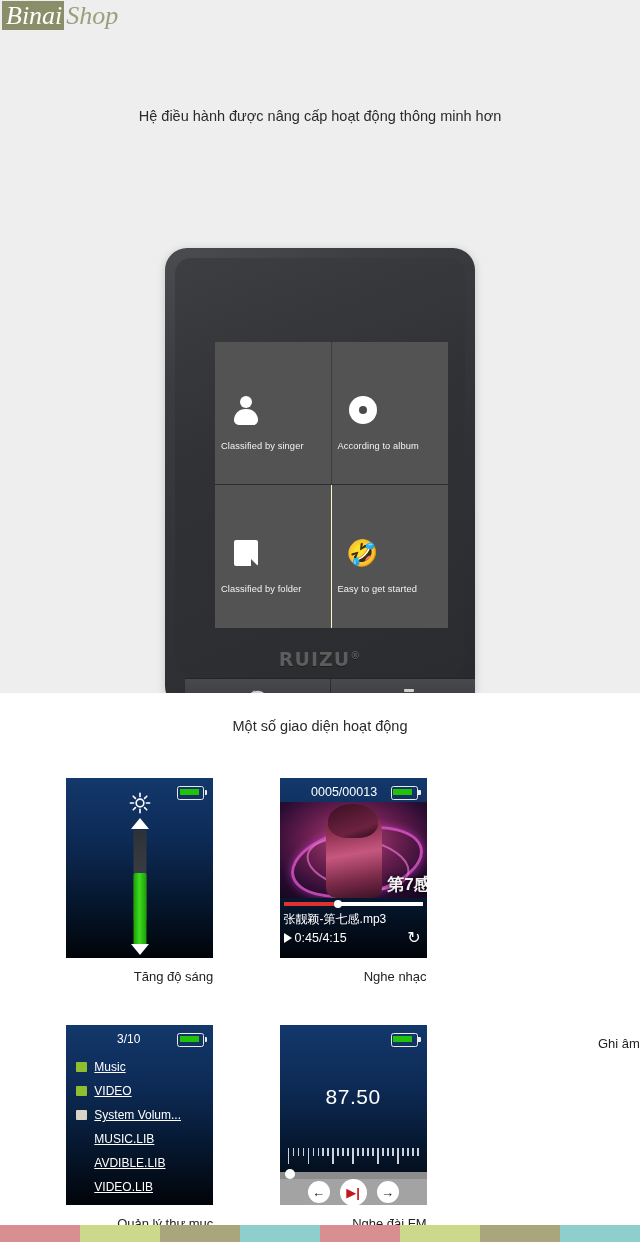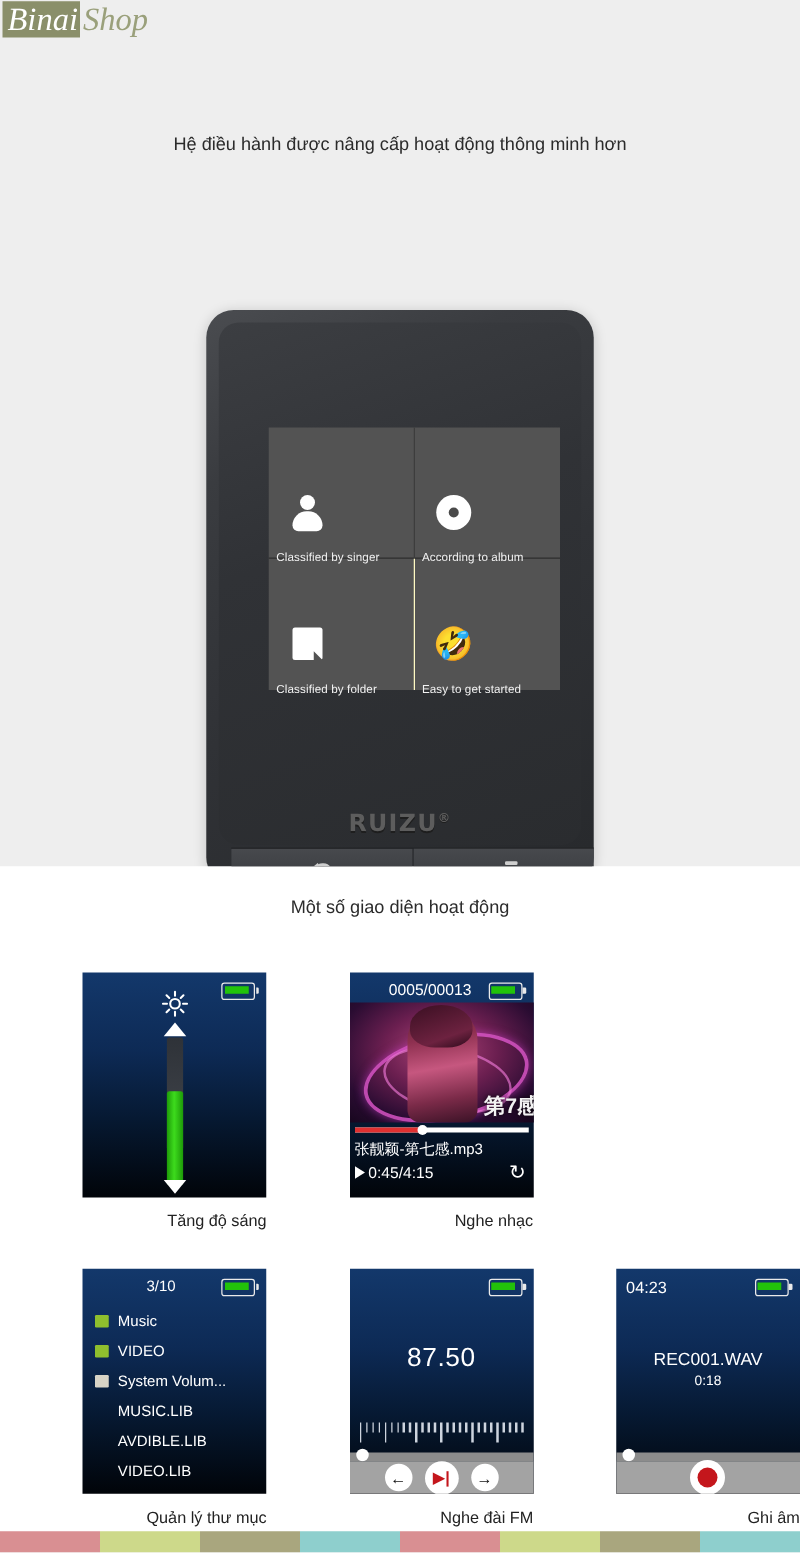--- a/index.html
+++ b/index.html
@@ -37,21 +37,21 @@
     background:linear-gradient(150deg,#4a4c50 0%,#3a3c40 22%,#303236 55%,#27292c 100%);
     border-radius:22px;
     box-shadow:0 2px 10px rgba(0,0,0,.18);
   }
   .device-inner{
     position:absolute;left:10px;top:10px;width:290px;height:418px;
     background:linear-gradient(160deg,#3c3e42 0%,#303236 40%,#2a2c2f 100%);
     border-radius:16px;
   }
   .screen{
-    position:absolute;left:40px;top:84px;width:233px;height:210px;
+    position:absolute;left:40px;top:84px;width:233px;height:286px;
     background:#535353;
   }
   .tile-grid{
     position:absolute;left:0;top:0;width:100%;height:100%;
     display:grid;grid-template-columns:1fr 1fr;grid-template-rows:1fr 1fr;
   }
   .tile{position:relative;}
   .tile.b1{border-right:1px solid #3d3d3d;border-bottom:1px solid #2e2e2e;}
   .tile.b2{border-bottom:1px solid #2e2e2e;}
   .tile.b3{border-right:1px solid #fef9c3;}
@@ -152,21 +152,21 @@
   .mplay{display:inline-block;width:0;height:0;border-left:8px solid #fff;border-top:5px solid transparent;border-bottom:5px solid transparent;vertical-align:-1px;margin-right:3px;}
   .mloop{position:absolute;right:6px;top:150px;font-size:16px;}
 
   
   .rate-label{position:absolute;left:0;top:12px;width:147px;text-align:center;font-size:14px;}
   .rate-dots{position:absolute;left:0;top:90px;width:147px;text-align:center;font-size:11px;letter-spacing:4px;color:#cfcfcf;}
 
   
   .fm-top{position:absolute;left:0;top:7px;width:147px;text-align:center;font-size:12px;padding-right:22px;box-sizing:border-box;}
   .fm-list{position:absolute;left:10px;top:30px;width:132px;}
-  .fm-item{display:flex;align-items:center;height:24px;font-size:12px;white-space:nowrap;}
+  .fm-item{display:flex;align-items:center;height:24px;font-size:12px;white-space:nowrap;text-decoration:underline;}
   .fm-ico{width:11px;height:10px;margin-right:7px;flex:0 0 auto;border-radius:1px;}
   .fm-ico.g{background:#8fbf2e;}
   .fm-ico.w{background:#d8d4c6;}
   .fm-ico.none{background:transparent;}
 
   
   .fmfreq{position:absolute;left:0;top:60px;width:147px;text-align:center;font-size:21px;letter-spacing:.5px;}
   .fmscale{position:absolute;left:8px;top:123px;width:131px;height:17px;display:flex;align-items:flex-start;justify-content:space-between;}
   .fmscale i{display:block;width:1.4px;background:#cdd4de;height:8px;}
   .fmscale i.tall{height:16px;}
@@ -312,21 +312,21 @@
         <div class="mtitle">张靓颖-第七感.mp3</div>
         <div class="mtime"><span class="mplay"></span><span>0:45/4:15</span></div>
         <div class="mloop">↻</div>
       </div>
       <div class="caption">Nghe nhạc</div>
     </div>
 
 
   </div>
 
-  <div class="srow" style="margin-top:31px">
+  <div class="srow" style="margin-top:41px">
 
     <div class="scell">
       <div class="shot">
         <div class="batt">
             <i></i>
           </div>
         <div class="fm-top">3/10</div>
         <div class="fm-list">
           <div class="fm-item">
               <span class="fm-ico g"></span>
@@ -398,36 +398,20 @@
         <div class="fmctl">
           <div class="rbtn">←</div>
           <div class="rbtn big" style="color:#c4161c;font-weight:bold">▶|</div>
           <div class="rbtn">→</div>
         </div>
       </div>
       <div class="caption">Nghe đài FM</div>
     </div>
 
     <div class="scell">
-      <div class="shot">
-        <div class="batt">
-            <i></i>
-          </div>
-        <div class="rc-time">04:23</div>
-        <div class="rc-name">REC001.WAV</div>
-        <div class="rc-dur">0:18</div>
-        <div class="rc-bar">
-            <span class="dot"></span>
-          </div>
-        <div class="rc-ctl">
-          <div class="rc-rec">
-              <i></i>
-            </div>
-        </div>
-      </div>
       <div class="caption">Ghi âm</div>
     </div>
 
   </div>
 </div>
 
 <div class="footer">
   <span style="background: rgb(217, 143, 146);"></span>
   <span style="background: rgb(205, 217, 138);"></span>
   <span style="background: rgb(169, 166, 126);"></span>

